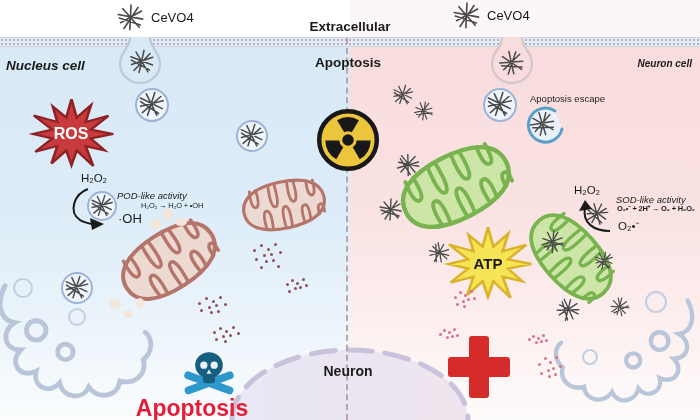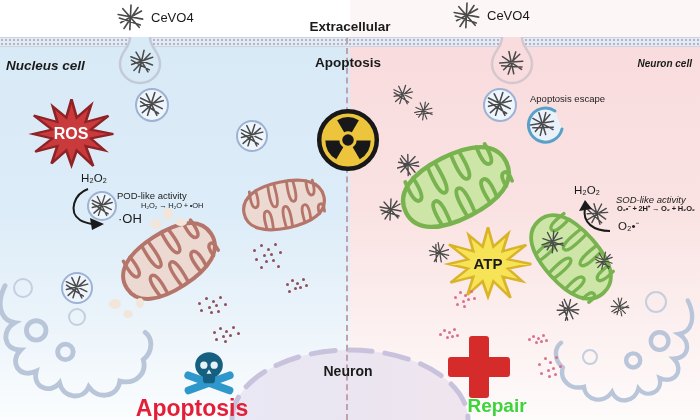--- a/index.html
+++ b/index.html
@@ -23,21 +23,21 @@
   .l-cevo4L{left:116px;top:4px;display:flex;align-items:center;gap:5px;font-size:13px;}
   .l-cevo4R{left:452px;top:2px;display:flex;align-items:center;gap:5px;font-size:13px;}
   .npTop{width:30px;height:28px;}
   .l-extra{left:350px;top:20px;transform:translateX(-50%);font-weight:bold;font-size:13.5px;}
   .l-cyto{left:348px;top:56px;transform:translateX(-50%);font-weight:bold;font-size:13.5px;}
   .l-glioma{left:6px;top:59px;font-weight:bold;font-style:italic;font-size:13.5px;}
   .l-neuron{right:8px;top:59px;font-weight:bold;font-style:italic;font-size:10px;}
   .l-ros{left:71px;top:134px;transform:translate(-50%,-50%);font-weight:bold;font-size:16px;color:#fff;}
   .l-atp{left:488px;top:264px;transform:translate(-50%,-50%);font-weight:bold;font-size:15px;color:#1a1a1a;}
   .l-h2o2L{left:94px;top:172px;transform:translateX(-50%);font-size:11.5px;}
-  .l-podact{left:117px;top:191px;font-size:9.5px;color:#222;}
+  .l-podact{left:117px;top:191px;font-style:italic;font-size:9.5px;color:#222;}
   .l-podeq{left:141px;top:202px;font-weight:normal;font-size:7.5px;letter-spacing:-0.2px;}
   .l-oh{left:118px;top:212px;font-size:13px;}
   .l-lyso{left:530px;top:94px;font-size:9.5px;color:#222;}
   .l-h2o2R{left:587px;top:184px;transform:translateX(-50%);font-size:11.5px;}
   .l-sodact{left:616px;top:195px;font-style:italic;font-size:9.5px;color:#222;}
   .l-sodeq{left:617px;top:205px;font-weight:bold;font-size:7.5px;letter-spacing:-0.2px;}
   .l-o2{left:618px;top:220px;font-size:11.5px;}
   .l-nucleus{left:348px;top:364px;transform:translateX(-50%);font-weight:bold;font-size:14px;}
   .l-apop{left:192px;top:396px;transform:translateX(-50%);font-weight:bold;font-size:23px;color:var(--apoptosis-red);}
   .l-repair{left:497px;top:396px;transform:translateX(-50%);font-weight:bold;font-size:19px;color:var(--repair-green);}
@@ -210,21 +210,20 @@
     <rect x="23" y="30" width="14" height="11" rx="4" fill="var(--skull-dark)"></rect>
     <circle cx="24" cy="20" r="4.2" fill="#e8f2f8"></circle>
       <circle cx="36" cy="20" r="4.2" fill="#e8f2f8"></circle>
     <path d="M30 25 l-3 5 h6 z" fill="#e8f2f8"></path>
   </svg>
   <div class="lbl l-apop">Apoptosis</div>
   <svg class="abs i-cross" viewBox="0 0 62 62">
     <rect x="21" y="0" width="20" height="62" rx="3" fill="var(--cross-red)"></rect>
     <rect x="0" y="21" width="62" height="20" rx="3" fill="var(--cross-red)"></rect>
   </svg>
-  <div class="lbl l-repair">Repair</div>
 
   <div class="lbl l-cevo4L">
     <svg class="npTop np" viewBox="0 0 24 24">
         <use href="#np-shape"></use>
       </svg>
     <span>CeVO4</span>
   </div>
   <div class="lbl l-cevo4R">
     <svg class="npTop np" viewBox="0 0 24 24">
         <use href="#np-shape"></use>

